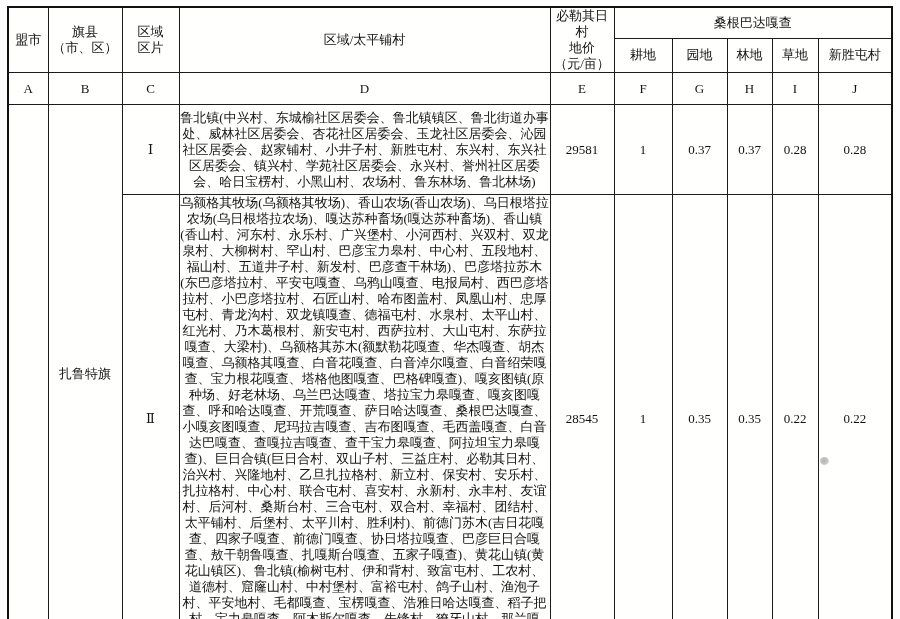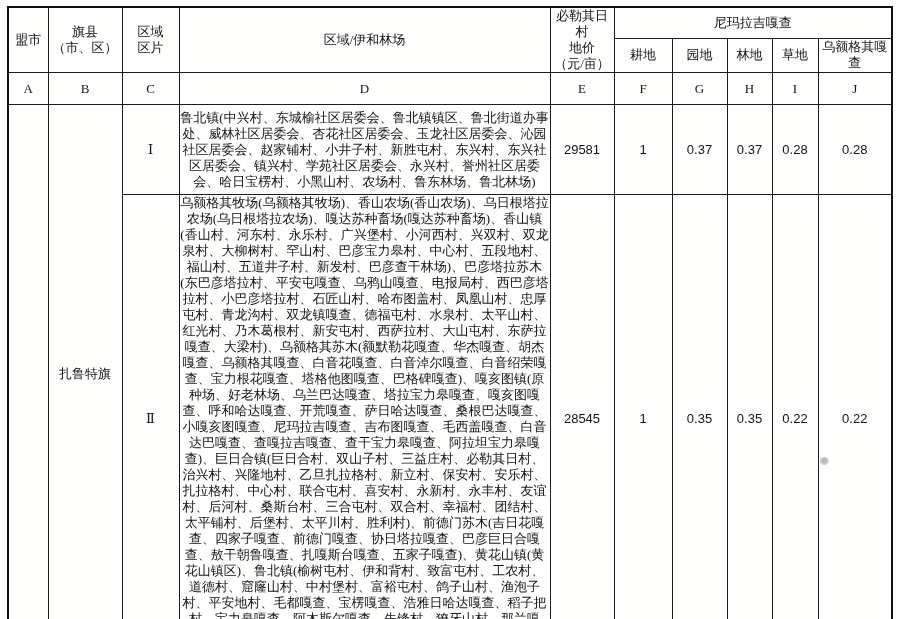--- a/index.html
+++ b/index.html
@@ -40,21 +40,21 @@
   .prehdr { white-space: pre-line; }
   td.desc {
     text-align: justify;
     text-justify: inter-character;
     vertical-align: middle;
     padding: 2px 4px 2px 5px;
     font-size: 12.5px;
     line-height: 15.6px;
     letter-spacing: 0px;
   }
-  td.num { font-size: 13px; font-family: Liberation Sans, sans-serif; }
+  td.num { font-size: 13px; font-family: Liberation Serif, serif; }
   td.zone { font-size: 14px; }
   .artifact {
     position: absolute;
     left: 820px; top: 457px;
     width: 9px; height: 8px;
     border-radius: 50%;
     background: radial-gradient(circle at 45% 45%, #9a9a9a 0%, #b5b5b5 55%, rgba(220,220,220,0) 100%);
     opacity: 0.75;
   }
 </style>
@@ -76,33 +76,33 @@
       <col style="width:74px">
     </colgroup>
 
     <tbody>
         <tr class="h1">
       <td rowspan="2">盟市</td>
       <td rowspan="2" class="prehdr">旗县
 （市、区）</td>
       <td rowspan="2" class="prehdr">区域
 区片</td>
-      <td rowspan="2">区域/伊和林场</td>
+      <td rowspan="2">区域/太平铺村</td>
       <td rowspan="2" class="prehdr">必勒其日村
 地价
 （元/亩）</td>
-      <td colspan="5">尼玛拉吉嘎查</td>
+      <td colspan="5">桑根巴达嘎查</td>
     </tr>
 
     <tr class="h2">
       <td>耕地</td>
       <td>园地</td>
       <td>林地</td>
       <td>草地</td>
-      <td>乌额格其嘎查</td>
+      <td>新胜屯村</td>
     </tr>
 
     <tr class="letters">
       <td>A</td>
       <td>B</td>
       <td>C</td>
       <td>D</td>
       <td>E</td>
       <td>F</td>
       <td>G</td>

